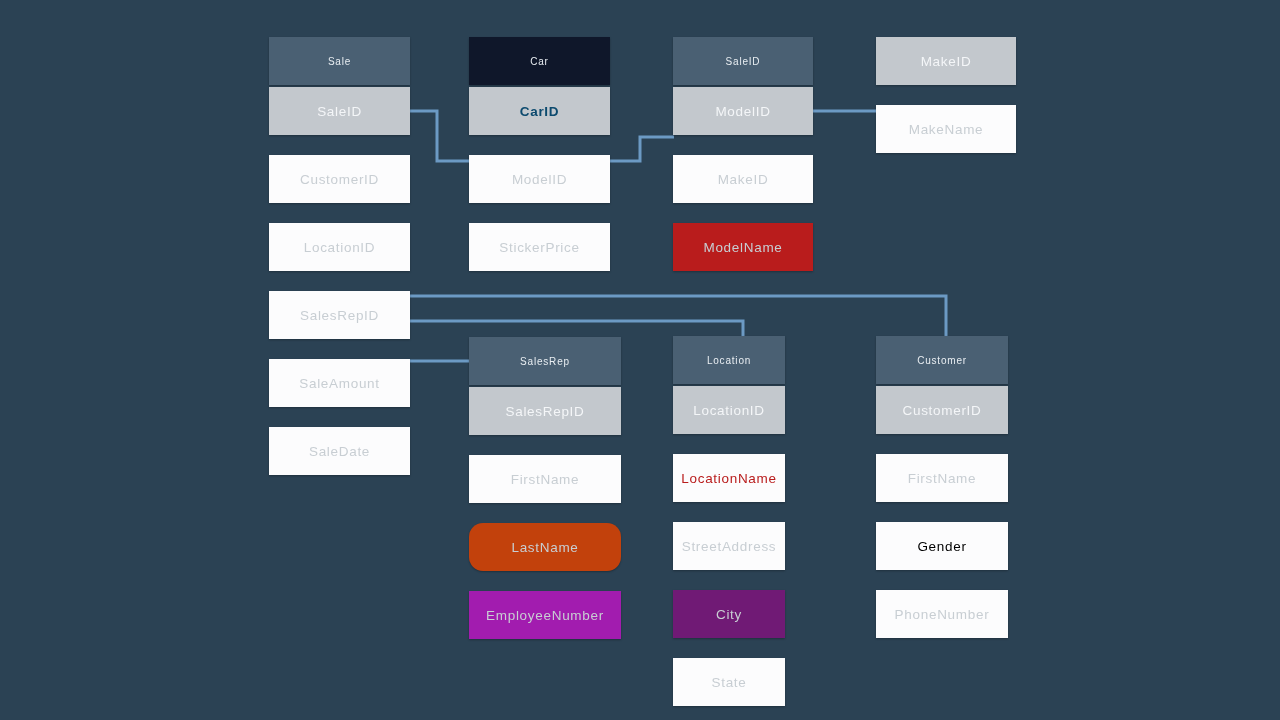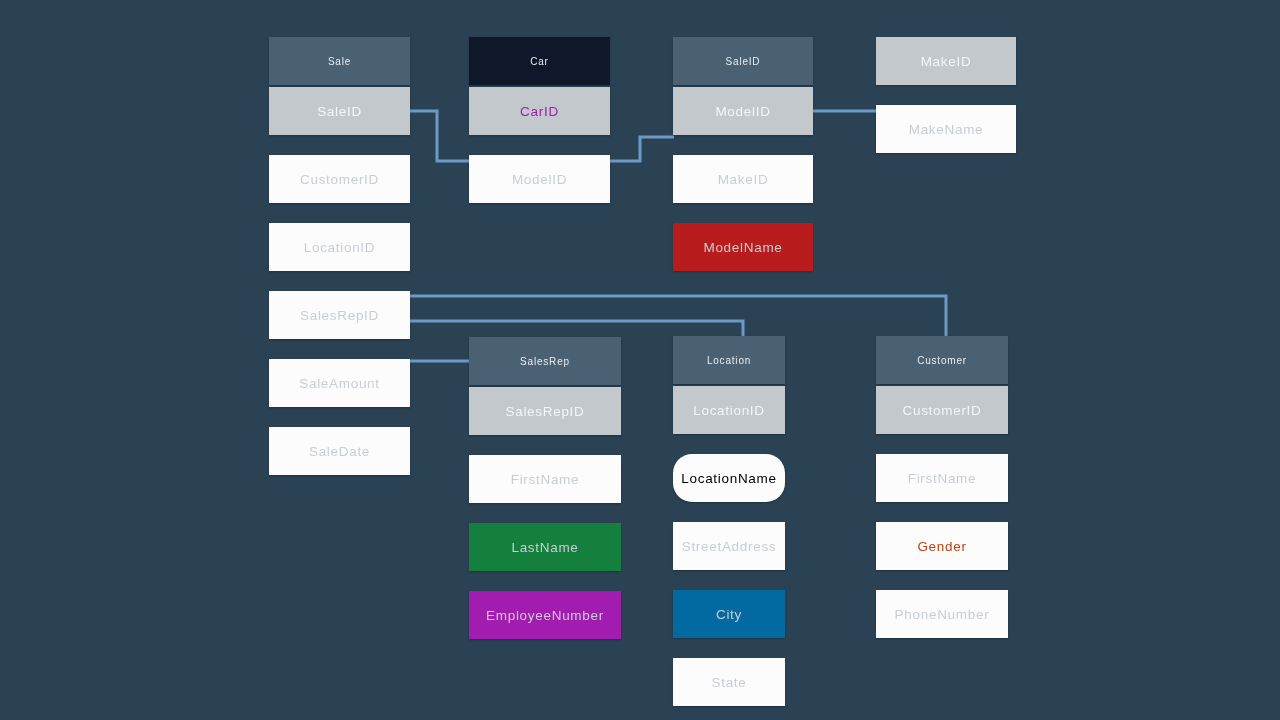--- a/index.html
+++ b/index.html
@@ -62,50 +62,51 @@
         <div class="thead" style="background: rgb(74, 96, 115); color: rgb(233, 238, 242);">Sale</div>
         <div class="row pk" style="background: rgb(195, 200, 205); color: rgb(244, 246, 248);">SaleID</div>
         <div class="row" style="background: rgb(252, 252, 253); color: rgb(200, 206, 211);">CustomerID</div>
         <div class="row" style="background: rgb(252, 252, 253); color: rgb(200, 206, 211);">LocationID</div>
         <div class="row" style="background: rgb(252, 252, 253); color: rgb(200, 206, 211);">SalesRepID</div>
         <div class="row" style="background: rgb(252, 252, 253); color: rgb(200, 206, 211);">SaleAmount</div>
         <div class="row" style="background: rgb(252, 252, 253); color: rgb(200, 206, 211);">SaleDate</div>
       </div>
       <div class="table" style="left: 469px; top: 37px; width: 141px;">
         <div class="thead" style="background: #0f172a; color: rgb(233, 238, 242);">Car</div>
-        <div class="row pk" style="background: rgb(195, 200, 205); color: #a21caf;">CarID</div>
+        <div class="row pk" style="background: rgb(195, 200, 205); color: #0c4a6e; font-weight: bold;">CarID</div>
         <div class="row" style="background: rgb(252, 252, 253); color: rgb(200, 206, 211);">ModelID</div>
+        <div class="row" style="background: rgb(252, 252, 253); color: rgb(200, 206, 211);">StickerPrice</div>
       </div>
       <div class="table" style="left: 673px; top: 37px; width: 140px;">
         <div class="thead" style="background: rgb(74, 96, 115); color: rgb(233, 238, 242);">SaleID</div>
         <div class="row pk" style="background: rgb(195, 200, 205); color: rgb(244, 246, 248);">ModelID</div>
         <div class="row" style="background: rgb(252, 252, 253); color: rgb(200, 206, 211);">MakeID</div>
         <div class="row" style="background: #b91c1c; color: rgb(200, 206, 211);">ModelName</div>
       </div>
       <div class="table" style="left: 876px; top: 37px; width: 140px;">
         <div class="row pk" style="background: rgb(195, 200, 205); color: rgb(244, 246, 248);">MakeID</div>
         <div class="row" style="background: rgb(252, 252, 253); color: rgb(200, 206, 211);">MakeName</div>
       </div>
       <div class="table" style="left: 469px; top: 337px; width: 152px;">
         <div class="thead" style="background: rgb(74, 96, 115); color: rgb(233, 238, 242);">SalesRep</div>
         <div class="row pk" style="background: rgb(195, 200, 205); color: rgb(244, 246, 248);">SalesRepID</div>
         <div class="row" style="background: rgb(252, 252, 253); color: rgb(200, 206, 211);">FirstName</div>
-        <div class="row" style="background: #15803d; color: rgb(200, 206, 211);">LastName</div>
+        <div class="row" style="background: #c2410c; color: rgb(200, 206, 211); border-radius: 14px;">LastName</div>
         <div class="row" style="background: #a21caf; color: rgb(200, 206, 211);">EmployeeNumber</div>
       </div>
       <div class="table" style="left: 673px; top: 336px; width: 112px;">
         <div class="thead" style="background: rgb(74, 96, 115); color: rgb(233, 238, 242);">Location</div>
         <div class="row pk" style="background: rgb(195, 200, 205); color: rgb(244, 246, 248);">LocationID</div>
-        <div class="row" style="background: rgb(252, 252, 253); color: #000000; border-radius: 19px;">LocationName</div>
+        <div class="row" style="background: rgb(252, 252, 253); color: #b91c1c;">LocationName</div>
         <div class="row" style="background: rgb(252, 252, 253); color: rgb(200, 206, 211);">StreetAddress</div>
-        <div class="row" style="background: #0369a1; color: rgb(200, 206, 211);">City</div>
+        <div class="row" style="background: #701a75; color: rgb(200, 206, 211);">City</div>
         <div class="row" style="background: rgb(252, 252, 253); color: rgb(200, 206, 211);">State</div>
         <div class="row" style="background: rgb(252, 252, 253); color: rgb(200, 206, 211);">Zipcode</div>
       </div>
       <div class="table" style="left: 876px; top: 336px; width: 132px;">
         <div class="thead" style="background: rgb(74, 96, 115); color: rgb(233, 238, 242);">Customer</div>
         <div class="row pk" style="background: rgb(195, 200, 205); color: rgb(244, 246, 248);">CustomerID</div>
         <div class="row" style="background: rgb(252, 252, 253); color: rgb(200, 206, 211);">FirstName</div>
-        <div class="row" style="background: rgb(252, 252, 253); color: #c2410c;">Gender</div>
+        <div class="row" style="background: rgb(252, 252, 253); color: #000000;">Gender</div>
         <div class="row" style="background: rgb(252, 252, 253); color: rgb(200, 206, 211);">PhoneNumber</div>
       </div>
     </div>
 </div>
 
 </body></html>

